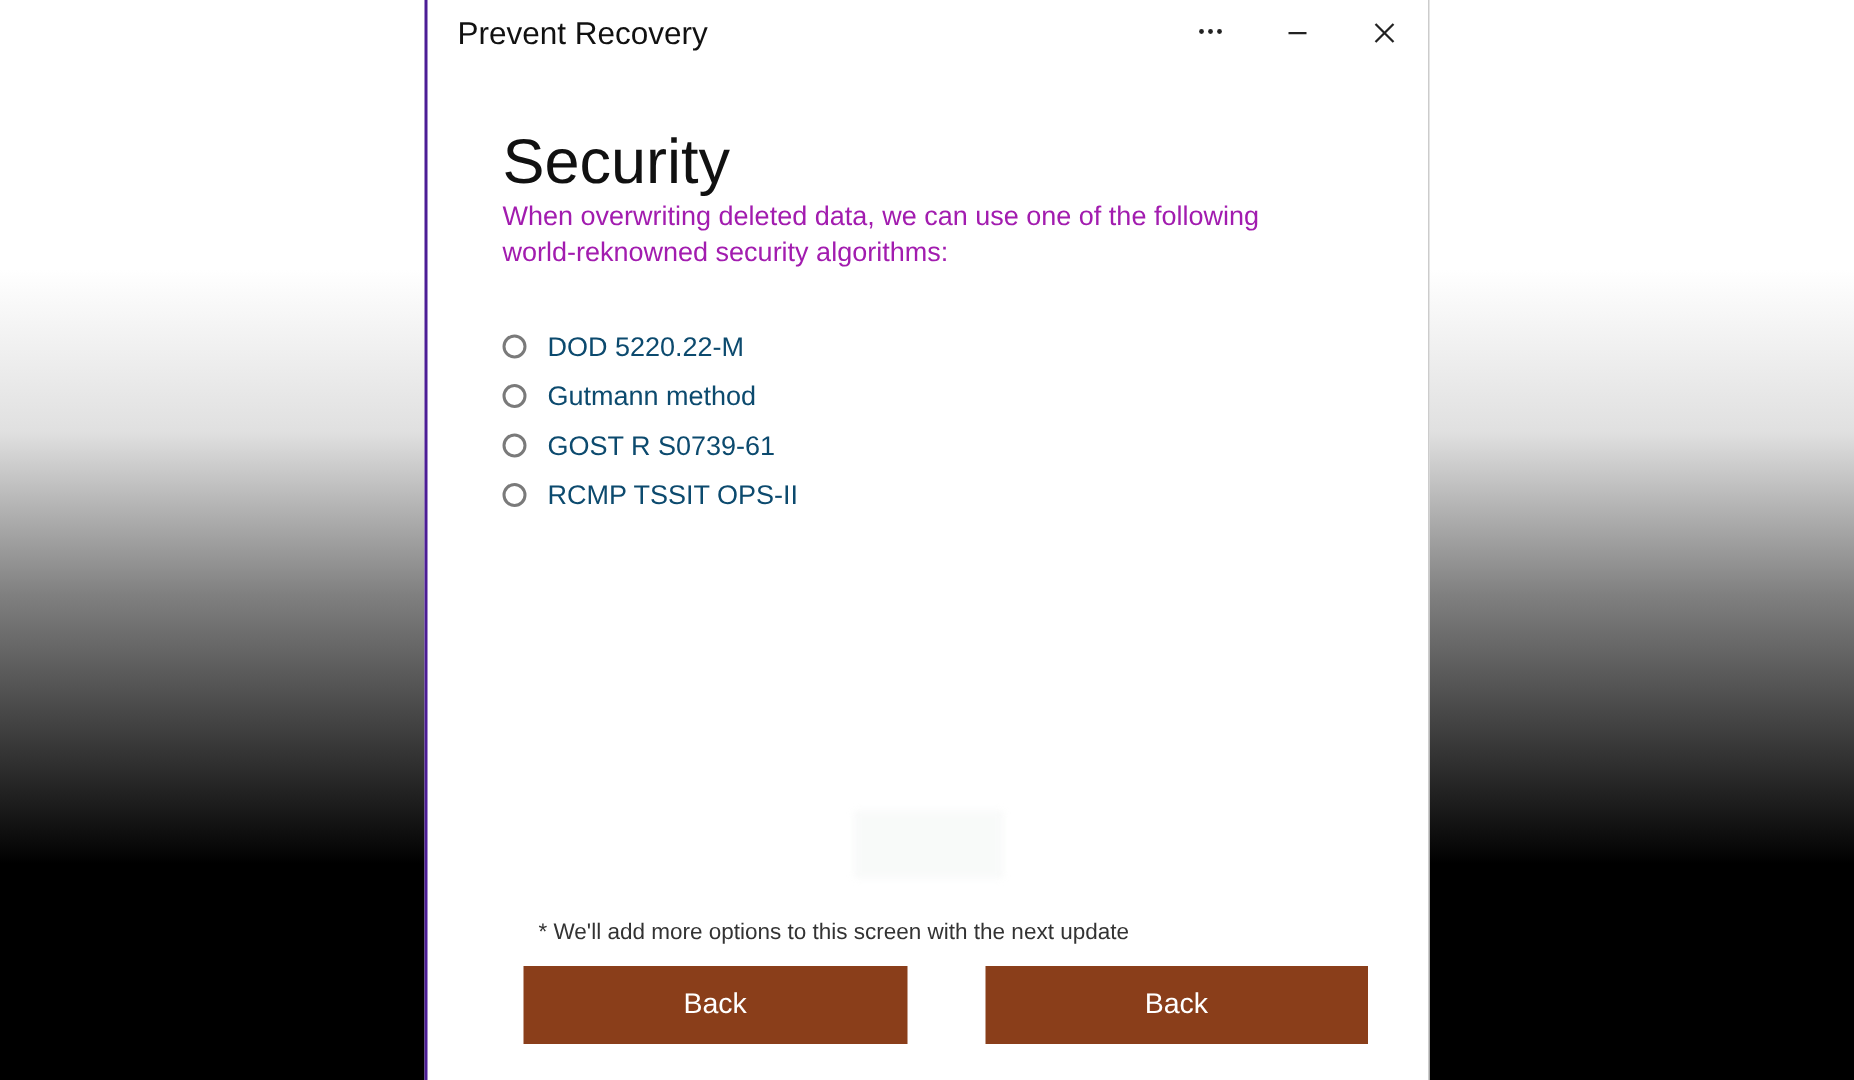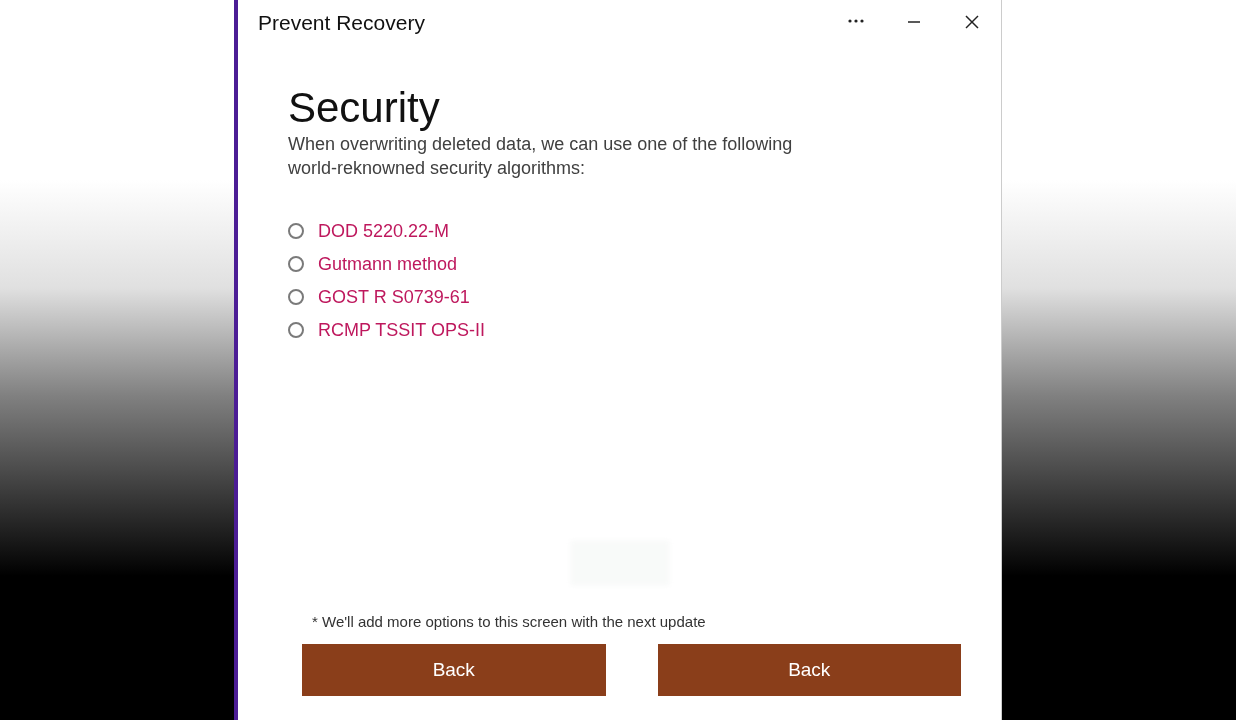--- a/index.html
+++ b/index.html
@@ -11,24 +11,24 @@
       width: 1236px;
       height: 720px;
       background: linear-gradient(to bottom, #ffffff 0%, #ffffff 25%, #e0e0e0 40%, #808080 55%, #000000 80%, #000000 100%);
       font-family: "Segoe UI", Arial, sans-serif;
       display: flex;
       justify-content: center;
       align-items: flex-start;
       overflow: hidden;
     }
     .window {
-      width: 768px;
+      width: 670px;
       height: 720px;
       background: #ffffff;
-      border-left: 4px solid #4c1d95;
+      border-left: 2px solid #4c1d95;
       border-right: 1px solid #ccc;
       display: flex;
       flex-direction: column;
       position: relative;
     }
     .titlebar {
       height: 46px;
       display: flex;
       align-items: center;
       justify-content: space-between;
@@ -60,21 +60,21 @@
       display: flex;
       flex-direction: column;
     }
     .heading {
       font-size: 42px;
       font-weight: 400;
       color: #111;
     }
     .description {
       font-size: 18px;
-      color: #404040;
+      color: #a21caf;
       line-height: 1.35;
       margin-bottom: 40px;
       max-width: 520px;
     }
     .options {
       display: flex;
       flex-direction: column;
       gap: 12px;
     }
     .option {
@@ -87,21 +87,21 @@
       width: 16px;
       height: 16px;
       border: 2px solid #7a7a7a;
       border-radius: 50%;
       flex-shrink: 0;
       display: inline-block;
       background: #fff;
     }
     .option-label {
       font-size: 18px;
-      color: #be185d;
+      color: #0c4a6e;
     }
     .footer {
       padding: 0 40px 24px 64px;
     }
     .footnote {
       font-size: 15px;
       color: #333;
       margin-bottom: 14px;
       padding-left: 10px;
     }

